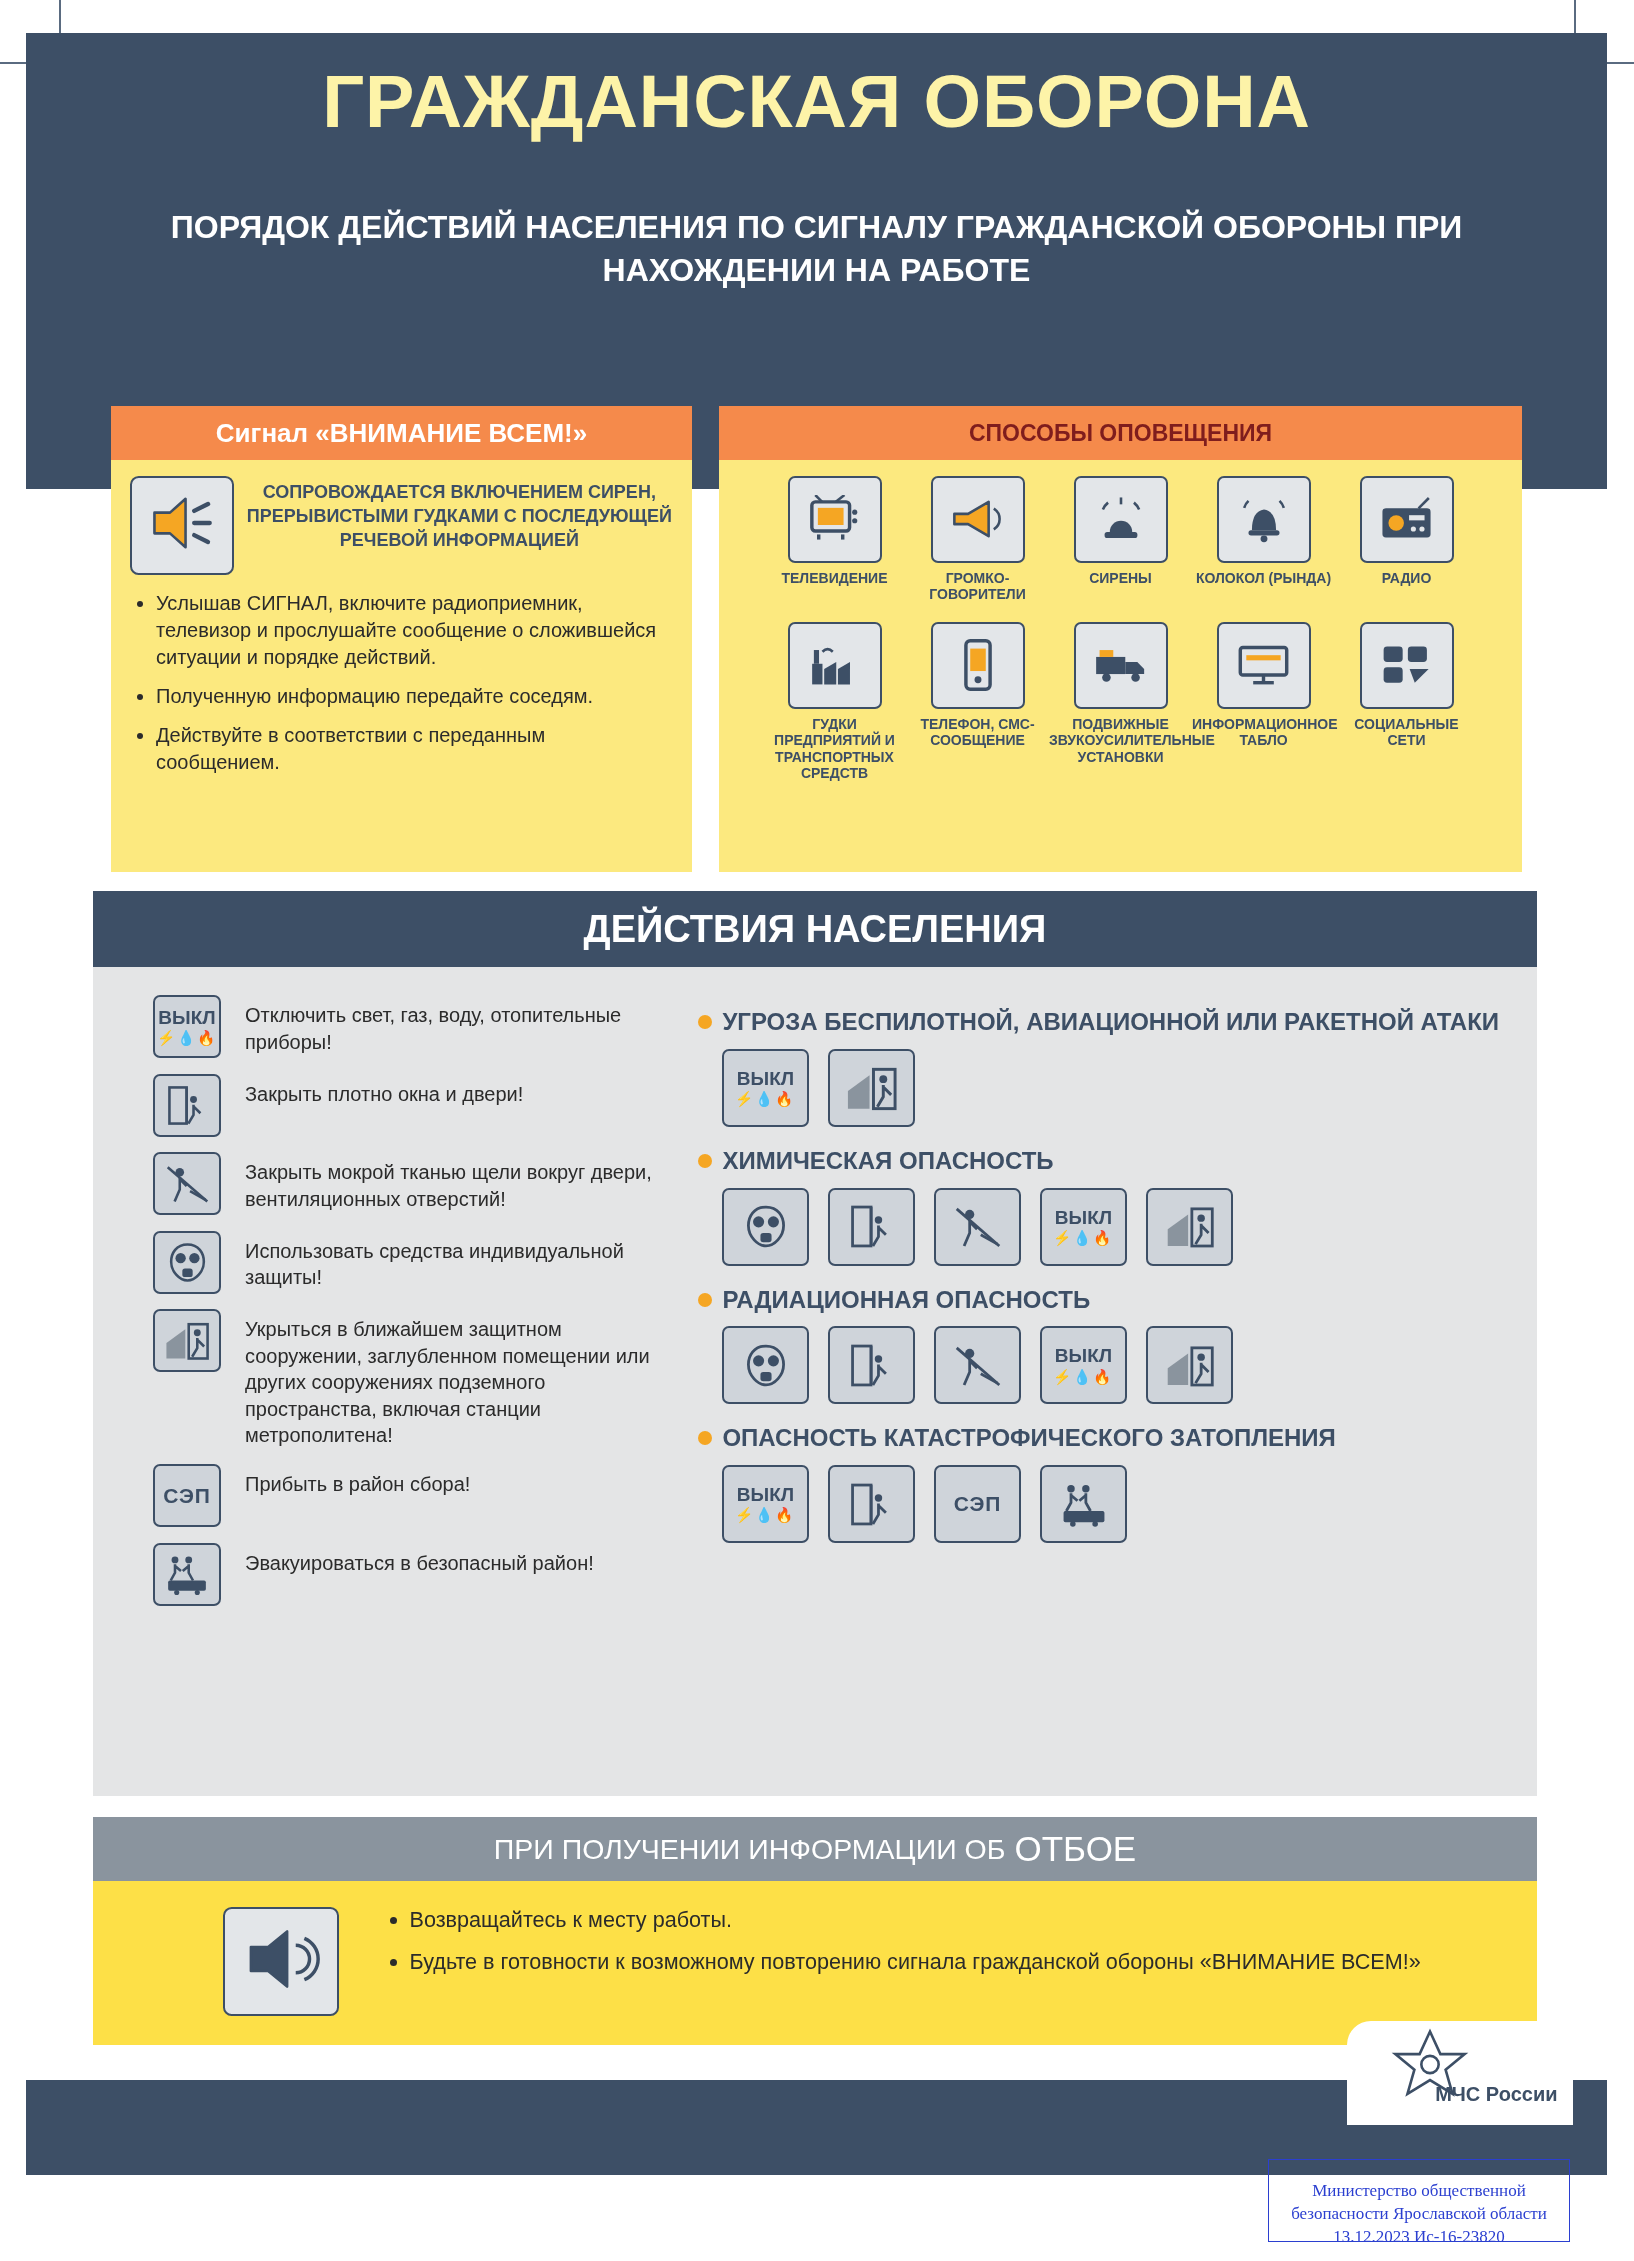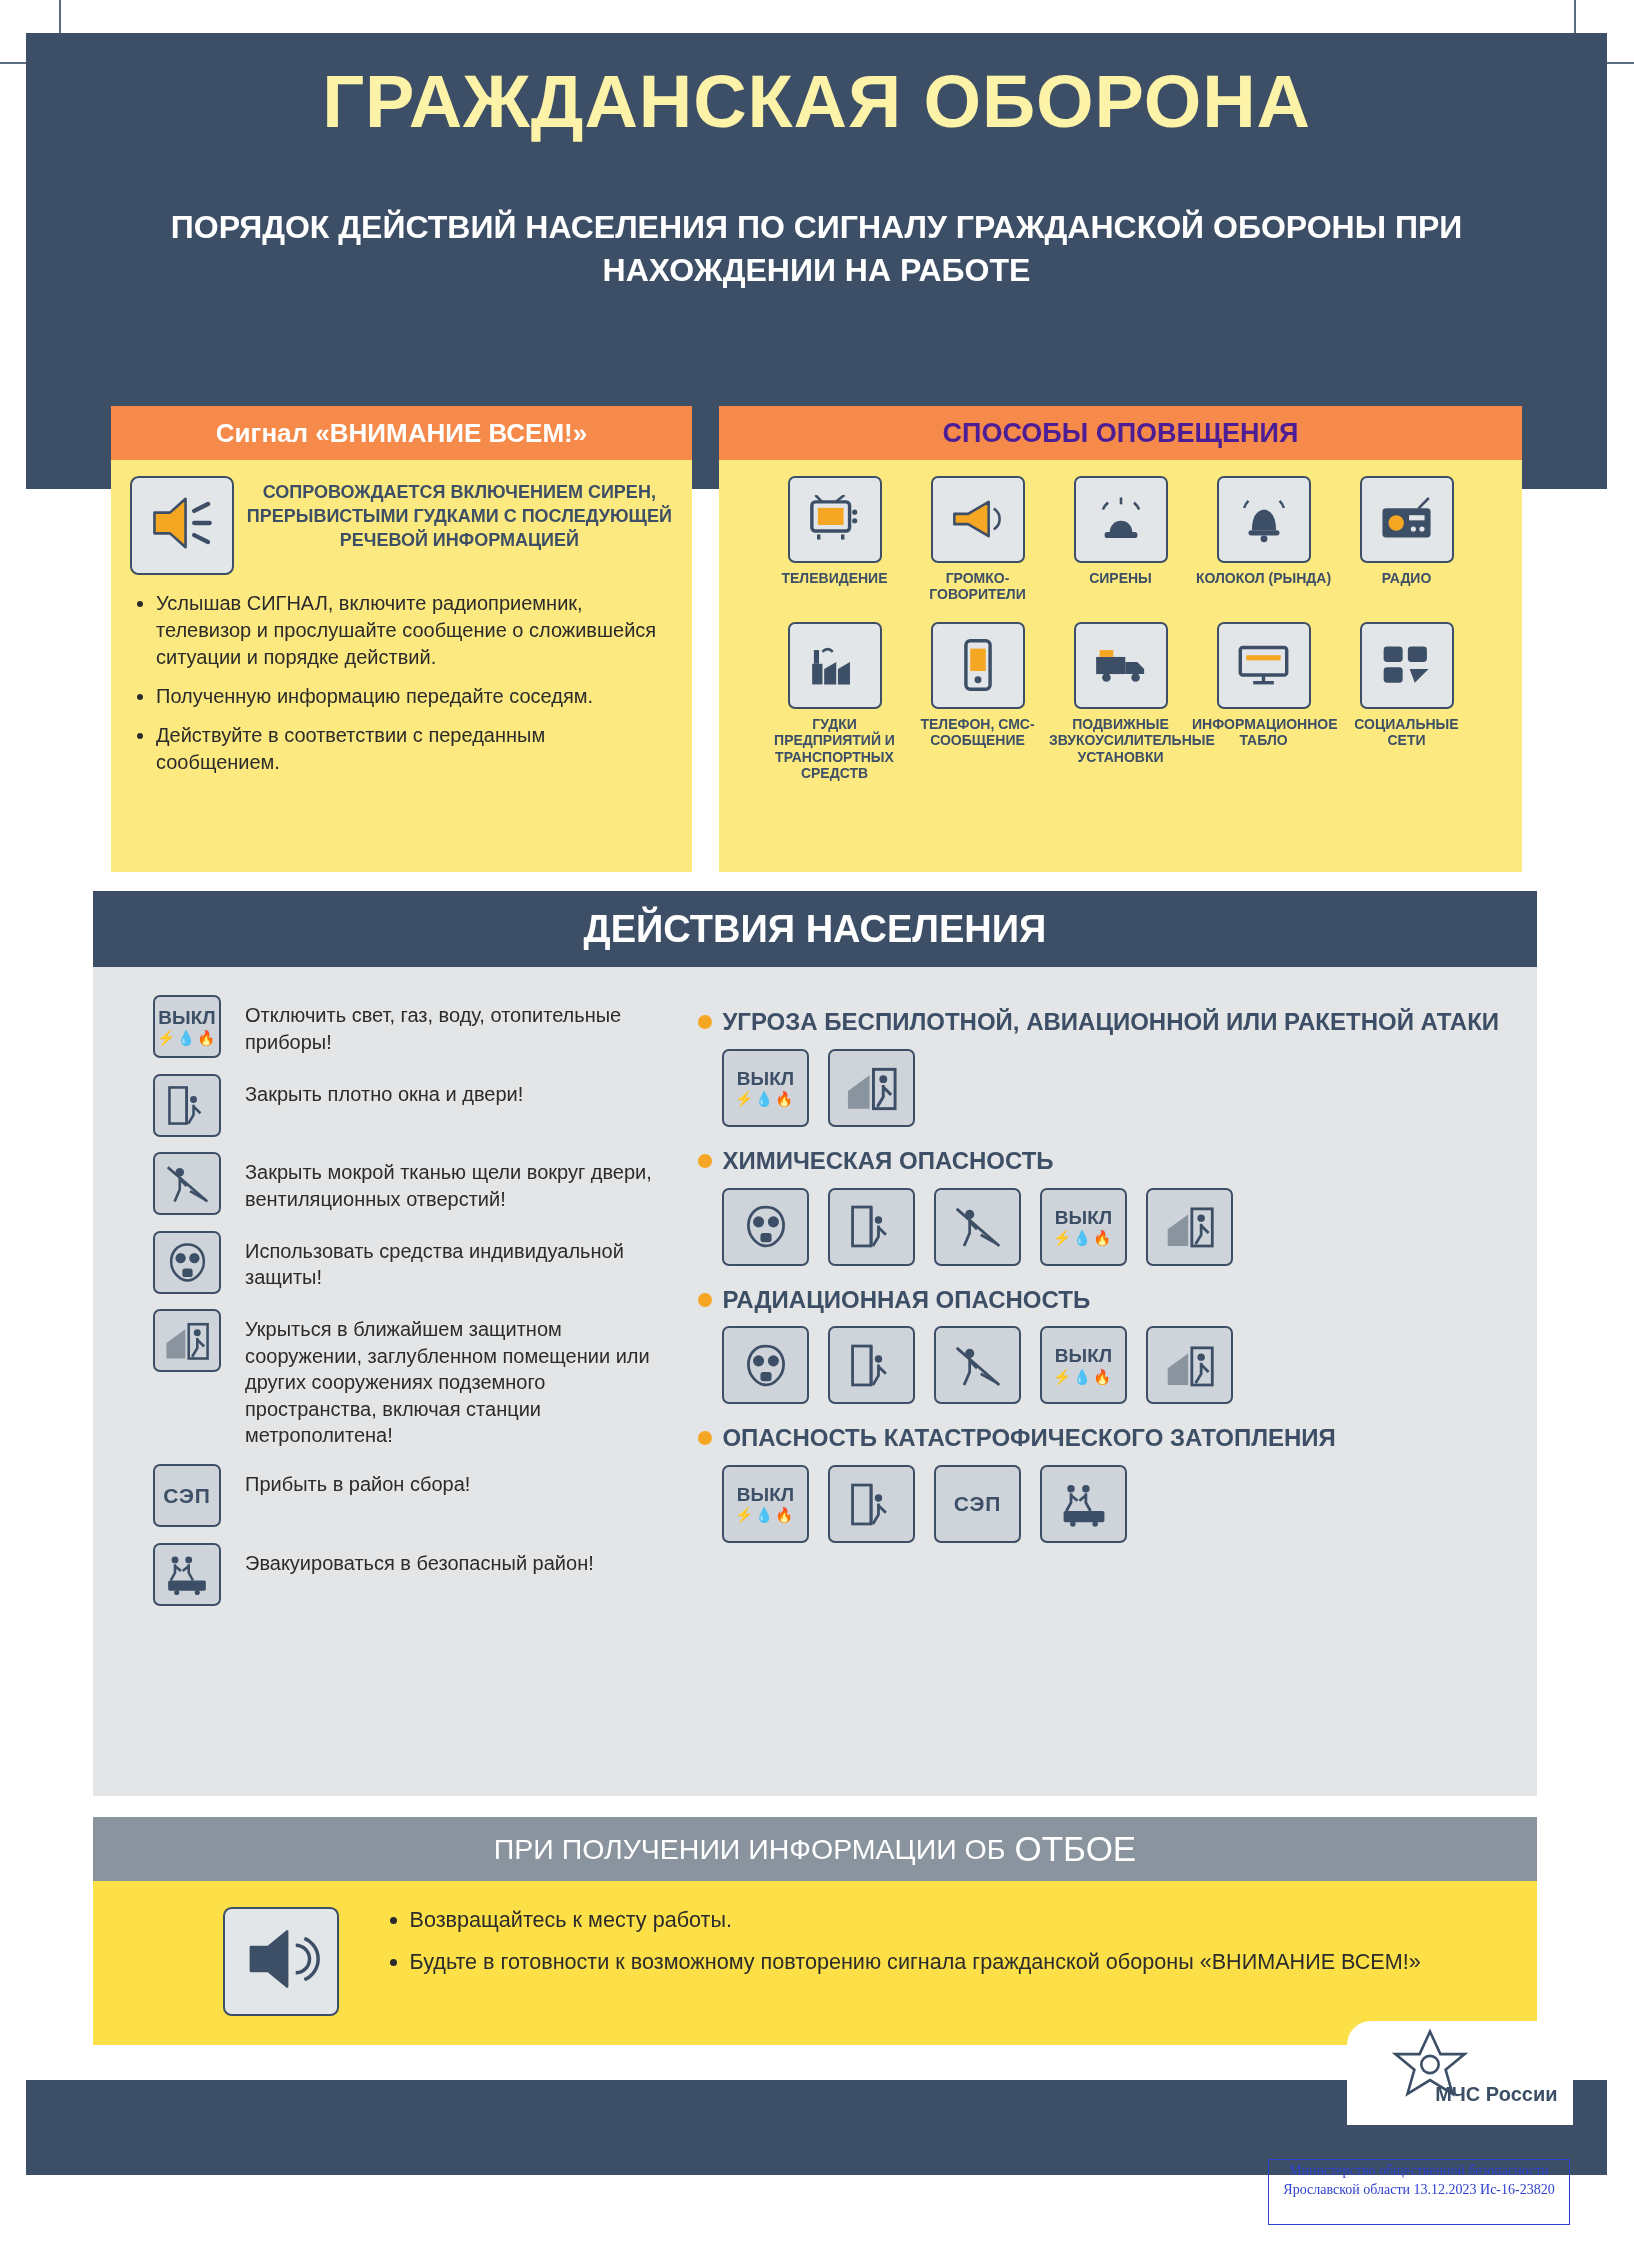--- a/index.html
+++ b/index.html
@@ -105,22 +105,22 @@
   .panel-ways {
     position: absolute;
     left: 719px; top: 406px;
     width: 803px;
     height: 466px;
     background: #fce97f;
   }
   .panel-ways .bar {
     height: 54px;
     background: #f58a4b;
-    color: #4c1d95;
-    font-size: 27px;
+    color: #7f1d1d;
+    font-size: 23px;
     font-weight: bold;
     display: flex;
     align-items: center;
     justify-content: center;
   }
   .ways-grid {
     display: flex;
     justify-content: center;
     padding: 15.5px 12px 0 12px;
   }
@@ -267,27 +267,27 @@
     background: #ffffff;
     border-top-left-radius: 24px;
   }
   .emblem-text {
     position: absolute; right: 15.5px; bottom: 19px;
     color: #3d4f66; font-size: 20px; font-weight: bold;
   }
   .stamp {
     position: absolute;
     left: 1268px; top: 2159px;
-    width: 302px; height: 66px;
+    width: 302px; height: 83px;
     border: 1.7px solid #2b3fd0;
     color: #2b3fd0;
-    font-size: 14px;
+    font-size: 17px;
     text-align: center;
     line-height: 1.35;
-    padding-top: 2px;
+    padding-top: 20px;
     box-sizing: border-box;
     font-family: "Liberation Serif", serif;
   }
   .vykl {
     font-size: 19px; font-weight: bold; color: #3d4f66;
     text-align: center; line-height: 1;
   }
   .vykl .sub { font-size: 14.7px; letter-spacing: 1.7px; display:block; margin-top:4.3px;}
   .sep-txt { font-size: 21px; font-weight: bold; color: #3d4f66; letter-spacing: 0.9px;}
   svg { display: block; }

